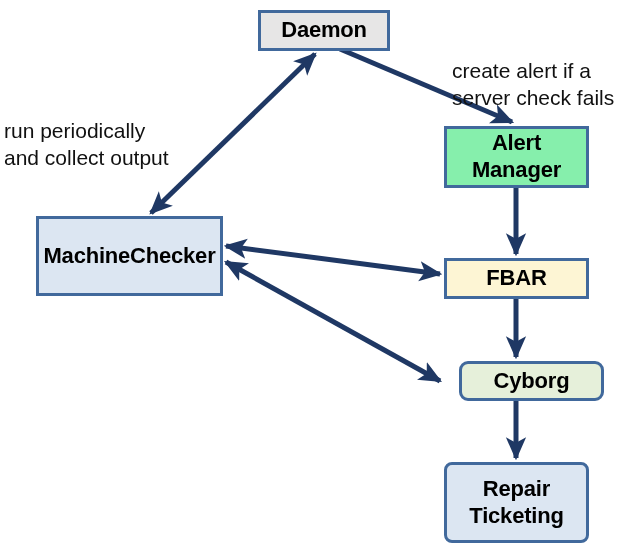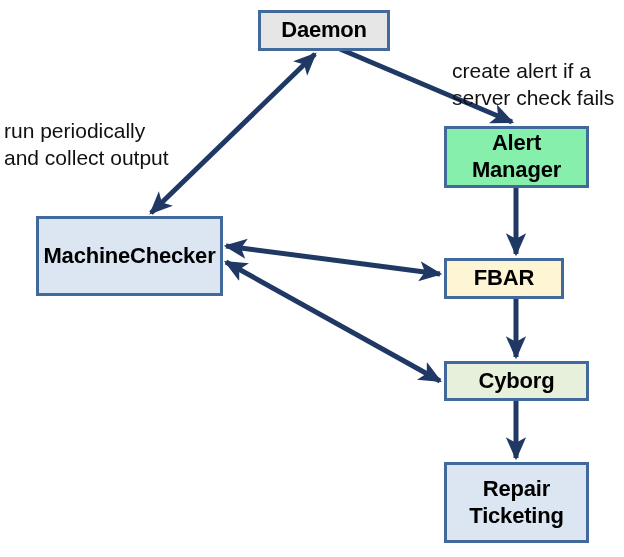--- a/index.html
+++ b/index.html
@@ -86,25 +86,25 @@
     <line x1="226" y1="262" x2="440" y2="381" stroke="#1f3864" stroke-width="5" marker-start="url(#arrowtail)" marker-end="url(#arrowhead)"></line>
   </svg>
 
   <div class="node" id="node-daemon" style="left: 258px; top: 10px; width: 132px; height: 41px; background: rgb(231, 230, 230); border-color: rgb(65, 105, 156); color: rgb(0, 0, 0);">Daemon</div>
 
   <div class="node" id="node-machinechecker" style="left: 36px; top: 216px; width: 187px; height: 80px; background: rgb(220, 230, 242); border-color: rgb(65, 105, 156); color: rgb(0, 0, 0);">MachineChecker</div>
 
   <div class="node" id="node-alertmanager" style="left: 444px; top: 126px; width: 145px; height: 62px; background: #86efac; border-color: rgb(65, 105, 156); color: rgb(0, 0, 0);">Alert
 Manager</div>
 
-  <div class="node" id="node-fbar" style="left: 444px; top: 258px; width: 120px; height: 41px; background: rgb(253, 245, 212); border-color: rgb(65, 105, 156); color: rgb(0, 0, 0);">FBAR</div>
+  <div class="node" id="node-fbar" style="left: 444px; top: 258px; width: 145px; height: 41px; background: rgb(253, 245, 212); border-color: rgb(65, 105, 156); color: rgb(0, 0, 0);">FBAR</div>
 
-  <div class="node" id="node-cyborg" style="left: 444px; top: 361px; width: 145px; height: 40px; background: rgb(230, 240, 218); border-color: rgb(65, 105, 156); color: rgb(0, 0, 0);">Cyborg</div>
+  <div class="node" id="node-cyborg" style="left: 459px; top: 361px; width: 145px; height: 40px; background: rgb(230, 240, 218); border-color: rgb(65, 105, 156); color: rgb(0, 0, 0); border-radius: 9px;">Cyborg</div>
 
-  <div class="node" id="node-repairticketing" style="left: 444px; top: 462px; width: 145px; height: 81px; background: rgb(220, 230, 242); border-color: rgb(65, 105, 156); color: rgb(0, 0, 0);">Repair
+  <div class="node" id="node-repairticketing" style="left: 444px; top: 462px; width: 145px; height: 81px; background: rgb(220, 230, 242); border-color: rgb(65, 105, 156); color: rgb(0, 0, 0); border-radius: 8px;">Repair
 Ticketing</div>
 
   <div class="edge-label" id="label-run-periodically">run periodically
 and collect output</div>
 
   <div class="edge-label" id="label-create-alert">create alert if a
 server check fails</div>
 
 </div>
 

